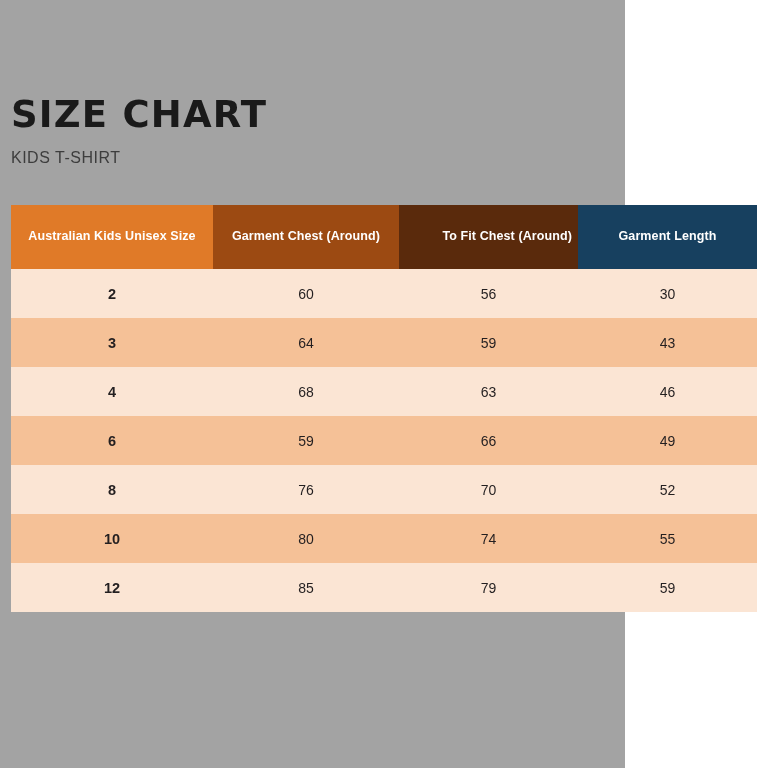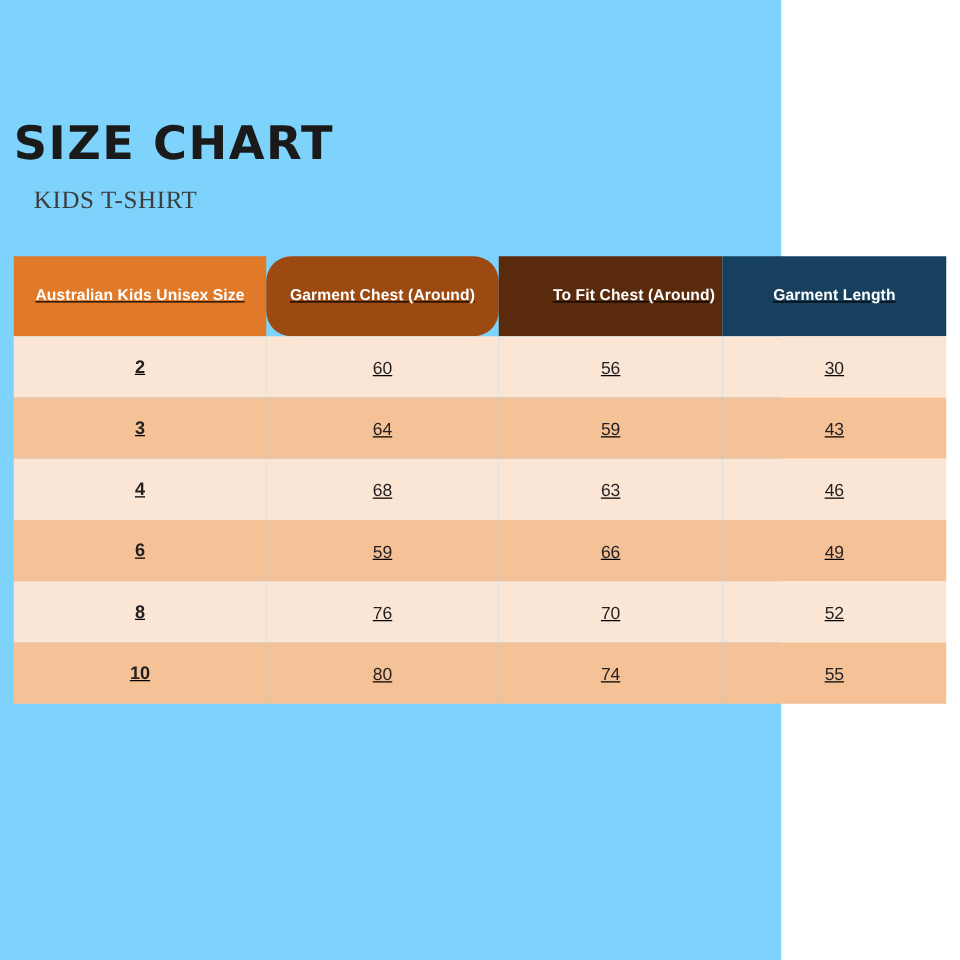--- a/index.html
+++ b/index.html
@@ -7,57 +7,56 @@
     padding: 0;
     width: 768px;
     height: 768px;
     background: #ffffff;
     font-family: "Liberation Sans", sans-serif;
   }
   .page {
     position: relative;
     width: 625px;
     height: 768px;
-    background: #7dd3fc;
+    background: #a3a3a3;
     box-sizing: border-box;
   }
   .title-block {
     position: absolute;
     left: 11px;
     top: 96px;
     width: 740px;
   }
   .main-title {
     font-size: 37px;
     font-weight: bold;
     letter-spacing: 1.2px;
     color: #1a1a1a;
     line-height: 1.05;
     margin: 0;
     font-family: "DejaVu Sans", sans-serif;
   }
   .sub-title {
-    margin: 14px 0 0 16px;
-    font-size: 20px;
+    margin: 14px 0 0 0;
+    font-size: 16px;
     letter-spacing: 0.5px;
     color: #3d3d3d;
     font-weight: normal;
-    font-family: Liberation Serif, serif;
+    font-family: Liberation Sans, sans-serif;
   }
   .chart-wrap {
     position: absolute;
     left: 11px;
     top: 205px;
     width: 746px;
   }
   table.size-chart {
     border-collapse: collapse;
     width: 746px;
     table-layout: fixed;
-    text-decoration: underline;
   }
   table.size-chart th {
     color: #ffffff;
     font-size: 12.5px;
     font-weight: bold;
     text-align: center;
     padding: 9px 6px;
     height: 46px;
     vertical-align: middle;
     line-height: 1.25;
@@ -94,21 +93,21 @@
     <table class="size-chart">
       <colgroup>
         <col class="c0">
           <col class="c1">
           <col class="c2">
           <col class="c3">
       </colgroup>
       <thead>
         <tr>
           <th style="background: rgb(224, 122, 40);">Australian Kids Unisex Size</th>
-          <th style="background: rgb(156, 74, 18); border-radius: 20px;">Garment Chest (Around)</th>
+          <th style="background: rgb(156, 74, 18);">Garment Chest (Around)</th>
           <th style="background: rgb(90, 42, 12); text-align: right;">To Fit Chest (Around)</th>
           <th style="background: rgb(23, 64, 95);">Garment Length</th>
         </tr>
       </thead>
       <tbody>
           <tr style="background: rgb(251, 229, 212);">
             <td class="size-cell">2</td>
             <td>60</td>
             <td>56</td>
             <td>30</td>
@@ -136,17 +135,23 @@
             <td>76</td>
             <td>70</td>
             <td>52</td>
           </tr>
           <tr style="background: rgb(245, 193, 151); border-radius: 22px;">
             <td class="size-cell">10</td>
             <td>80</td>
             <td>74</td>
             <td>55</td>
           </tr>
+          <tr style="background: rgb(251, 229, 212);">
+            <td class="size-cell">12</td>
+            <td>85</td>
+            <td>79</td>
+            <td>59</td>
+          </tr>
         </tbody>
     </table>
   </div>
 
 </div>
 
 </body></html>

